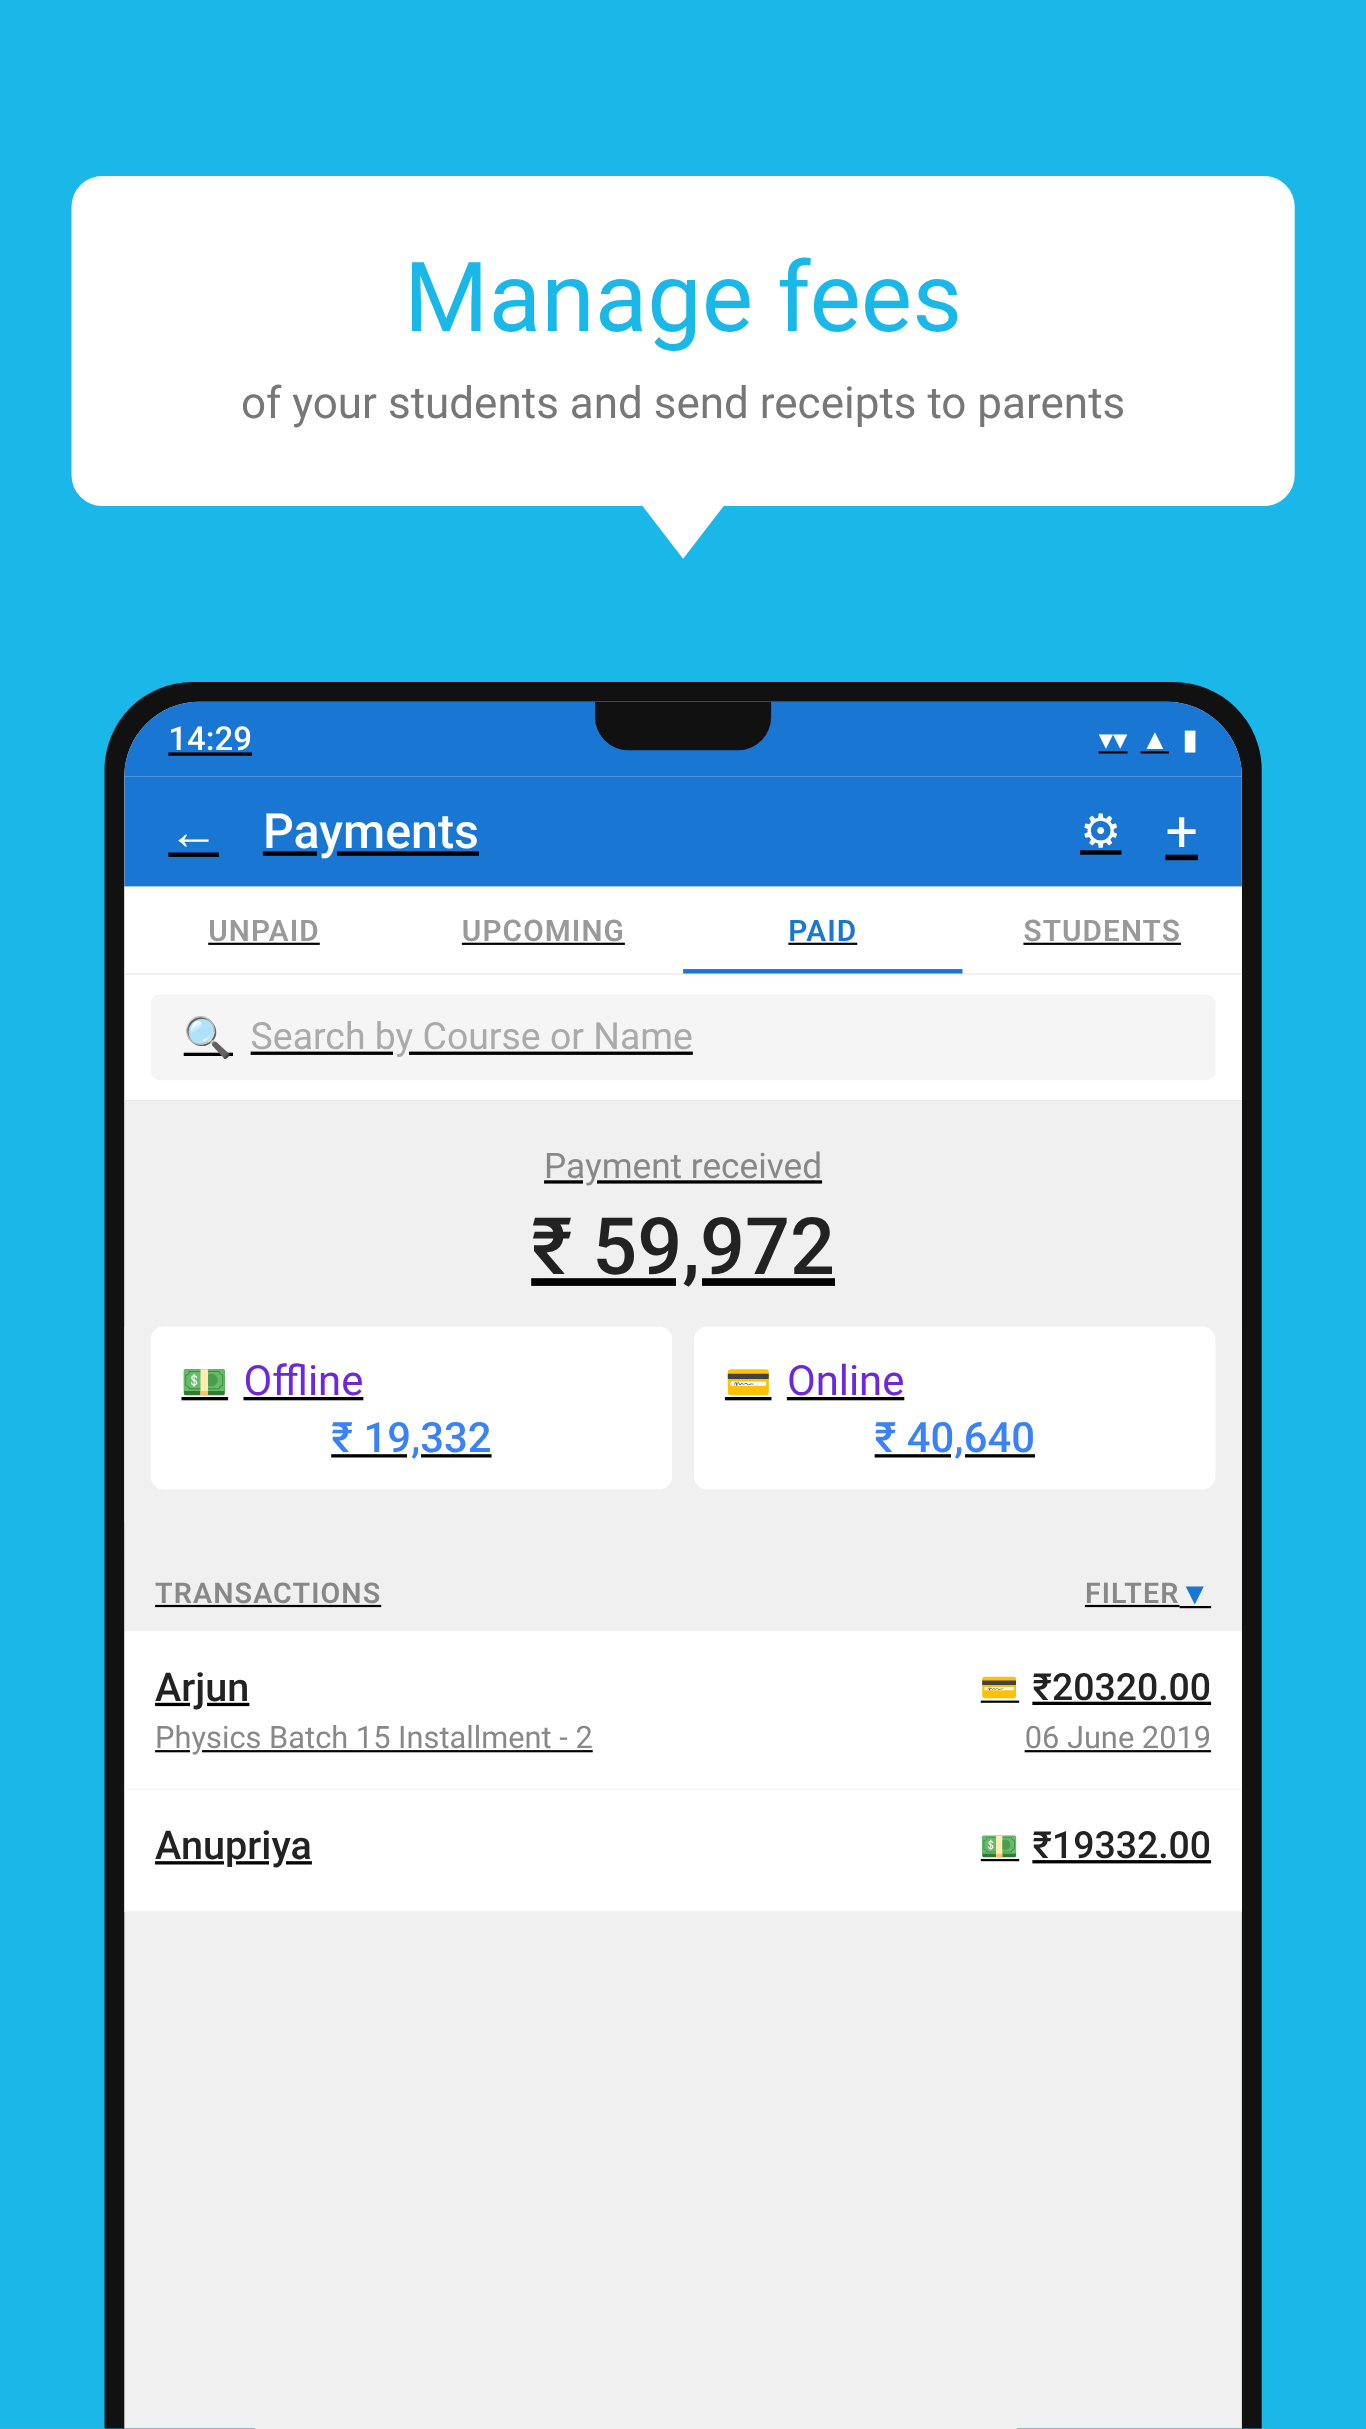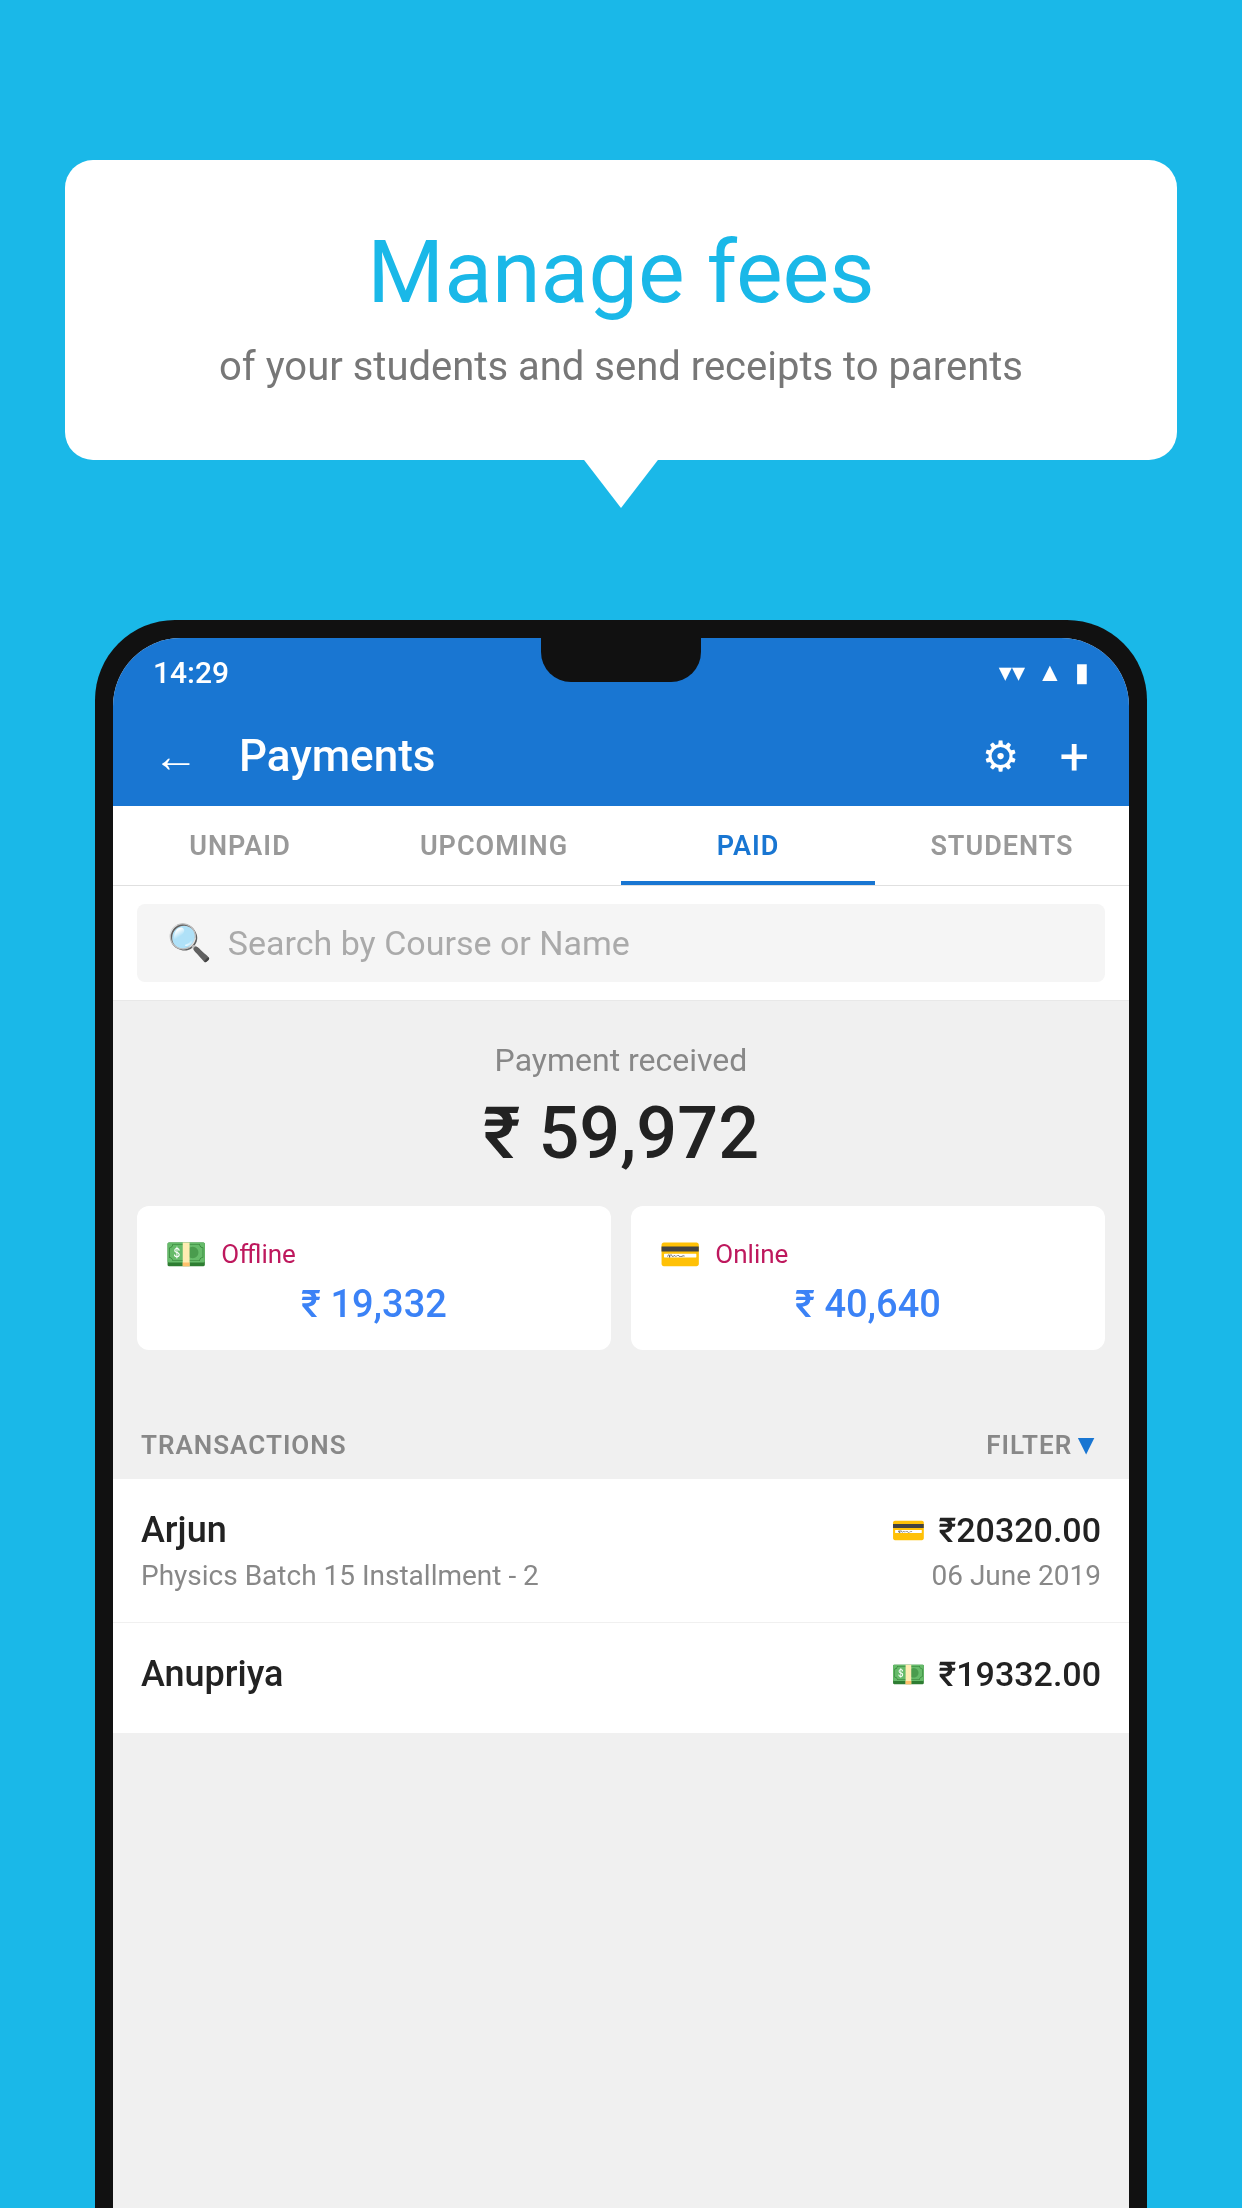--- a/index.html
+++ b/index.html
@@ -53,20 +53,21 @@
     
     .phone-frame {
       position: absolute;
       top: 620px;
       left: 95px;
       right: 95px;
       bottom: 0;
       background: #111;
       border-radius: 80px 80px 0 0;
       padding: 18px 18px 0;
+      text-decoration: underline;
     }
 
     .phone-inner {
       background: #f0f0f0;
       border-radius: 68px 68px 0 0;
       overflow: hidden;
       height: 100%;
       position: relative;
     }
 
@@ -252,22 +253,22 @@
       gap: 14px;
       margin-bottom: 8px;
     }
 
     .card-icon {
       font-size: 34px;
       color: #555;
     }
 
     .card-label {
-      font-size: 26px;
-      color: #be185d;
+      font-size: 38px;
+      color: #6d28d9;
     }
 
     .card-amount {
       font-size: 38px;
       font-weight: 500;
       color: #3b82f6;
       margin-top: 8px;
     }
 
     

